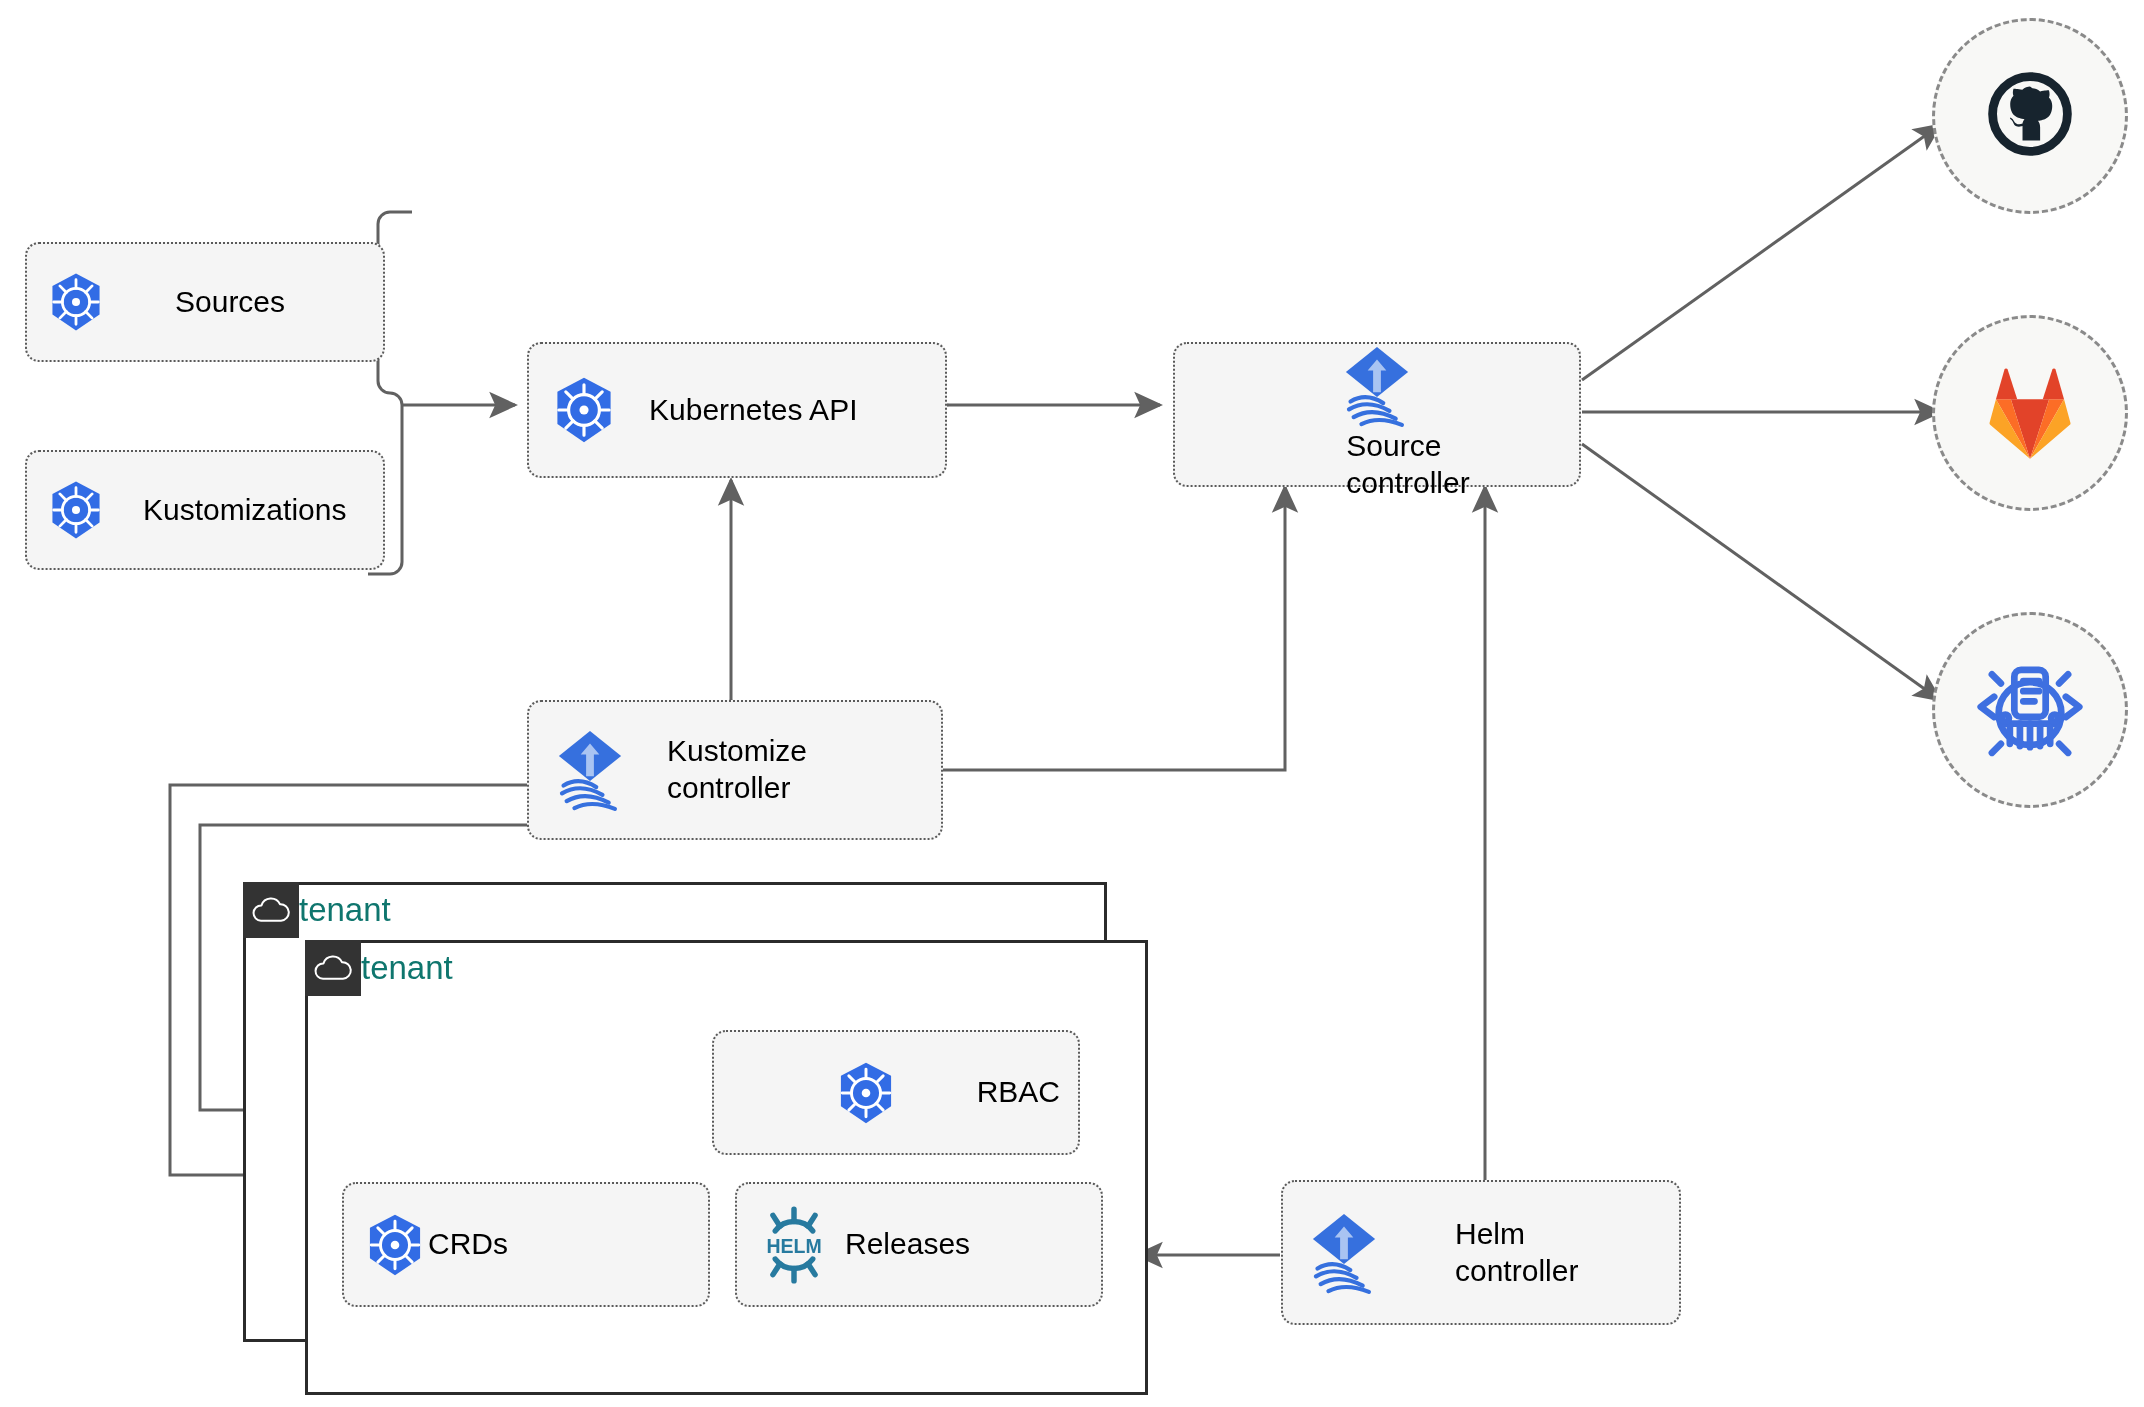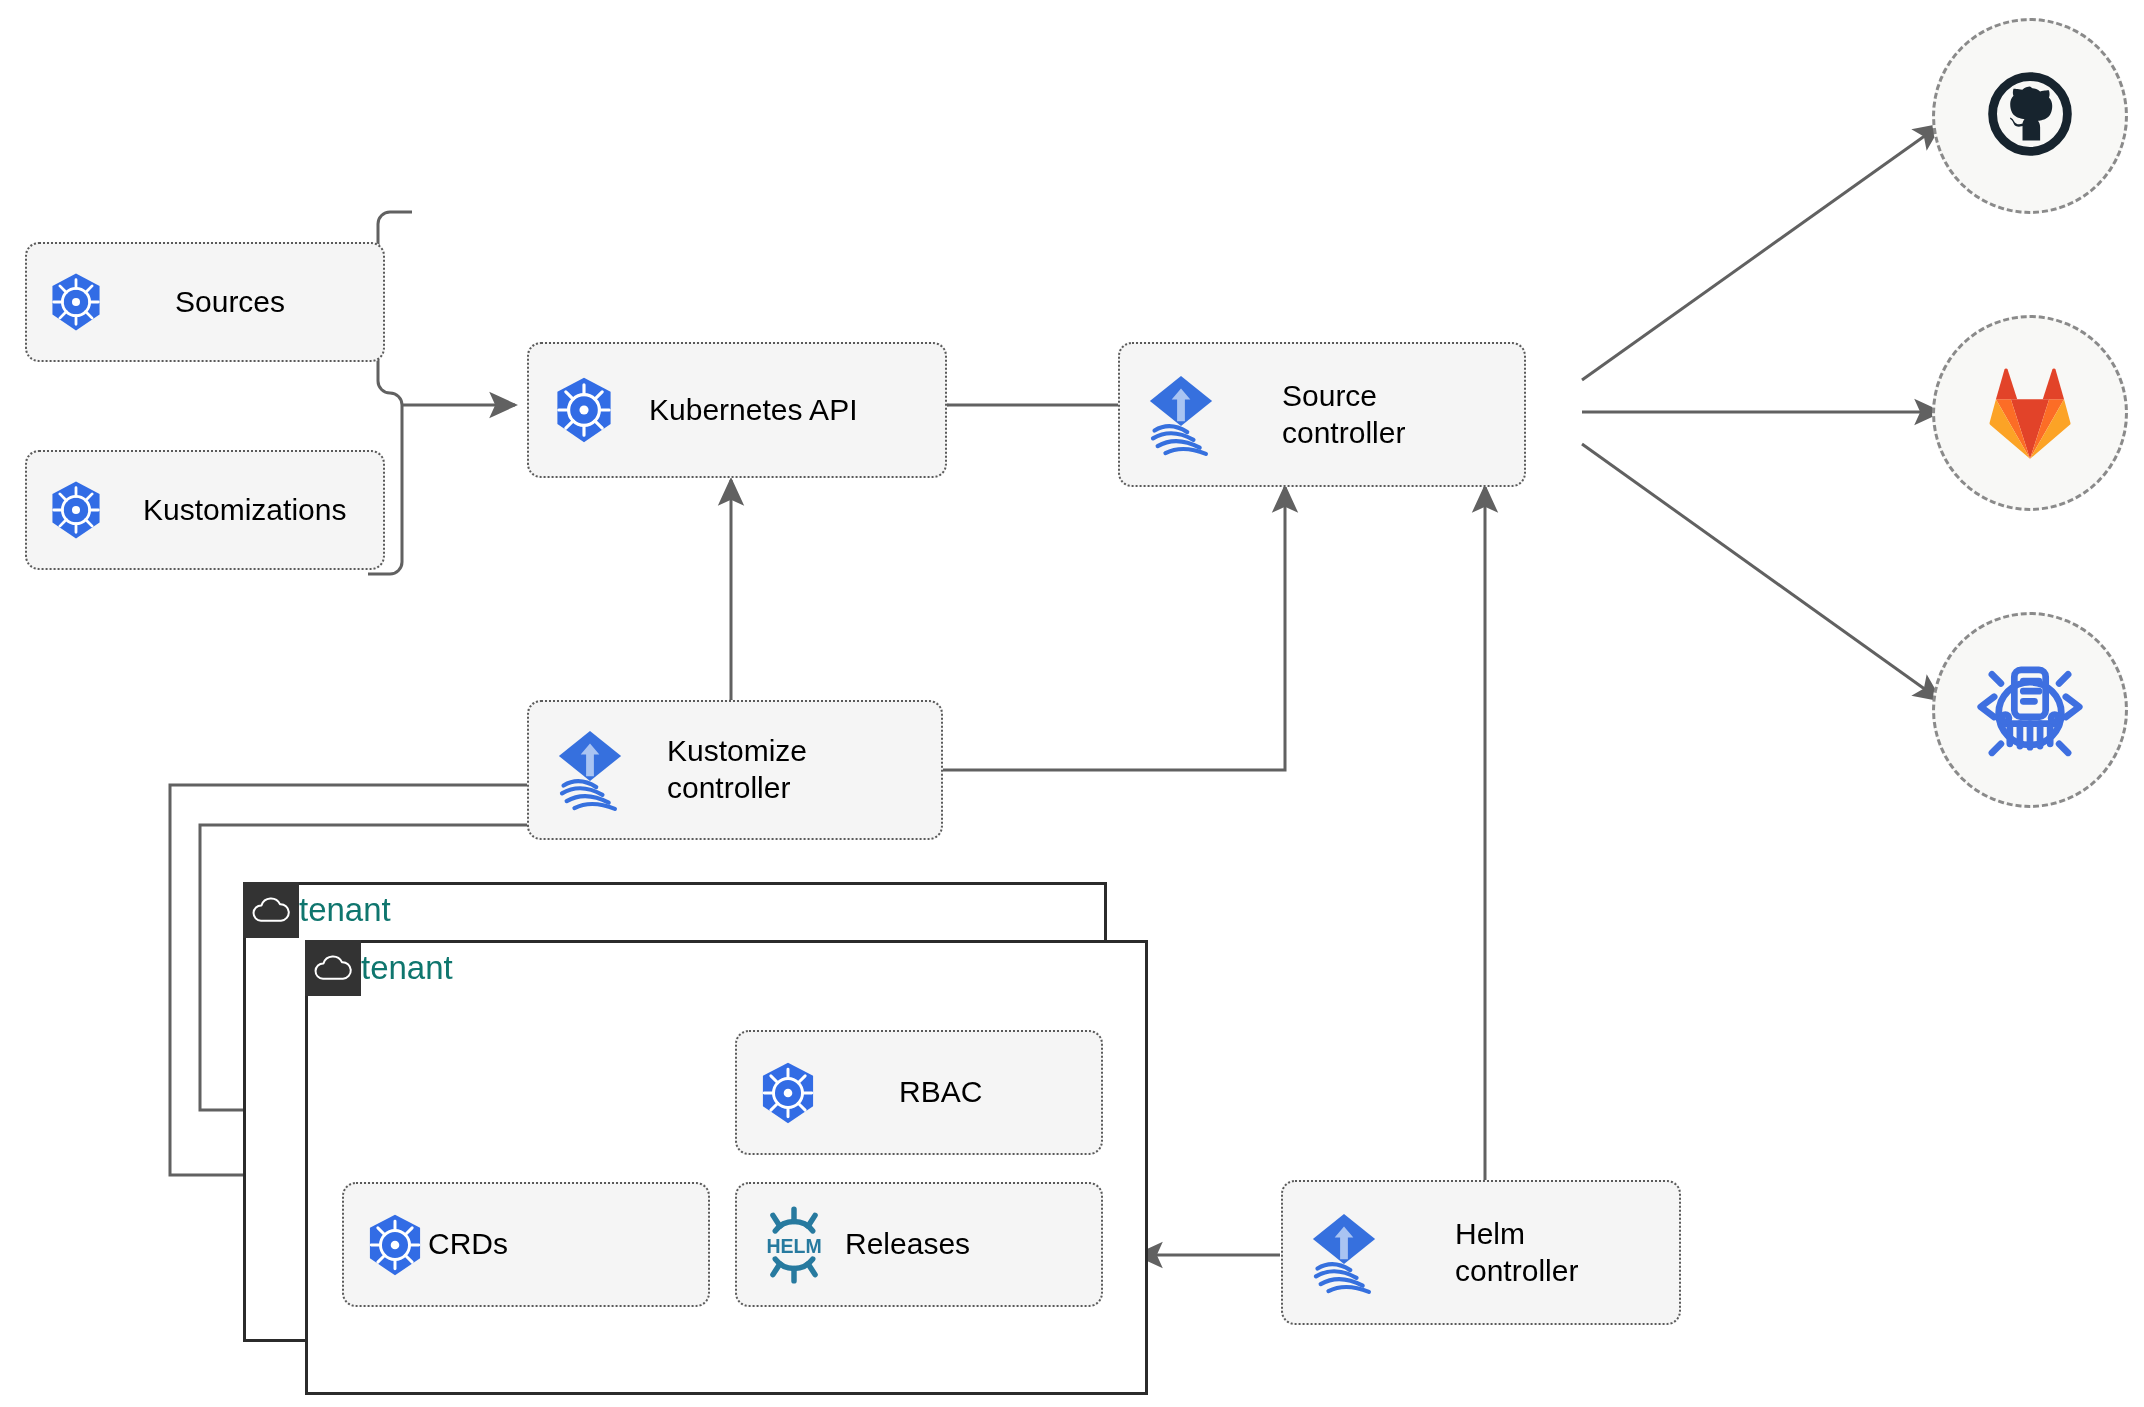--- a/index.html
+++ b/index.html
@@ -108,21 +108,21 @@
           <circle cx="50" cy="50" r="6.5" fill="#ffffff" stroke="none"></circle>
           <path d="M50 28 V14 M50 72 V86 M28 50 H14 M72 50 H86
                    M34.5 34.5 L24 24 M65.5 34.5 L76 24
                    M34.5 65.5 L24 76 M65.5 65.5 L76 76"></path>
         </g>
       </svg>
     </span>
     <span class="label" style="margin-left:36px;">Kustomizations</span>
   </div>
 
-  <div class="rbox" style="left:1118px;top:342px;width:408px;height:145px;padding:0 22px;">
+  <div class="rbox" style="left:1173px;top:342px;width:408px;height:145px;padding:0 22px;flex-direction:column;">
     <span class="ico">
       <svg width="78" height="84" viewBox="0 0 100 108">
         <path d="M50 4 L90 36 L50 68 L10 36 Z" fill="#3670DE"></path>
         <path d="M50 20 L62 34 L55 34 L55 62 L45 62 L45 34 L38 34 Z" fill="#A9C4F2"></path>
         <g stroke="#3670DE" stroke-width="5.4" stroke-linecap="round" fill="none">
           <path d="M16 74 Q36 62 58 76"></path>
           <path d="M14 84 Q38 70 66 86"></path>
           <path d="M20 94 Q44 80 74 96"></path>
           <path d="M30 103 Q52 92 82 104"></path>
         </g>
@@ -184,21 +184,21 @@
         <svg width="40" height="28" viewBox="0 0 52 34">
           <path d="M13 31 a10 10 0 0 1 0.6 -20 a13 13 0 0 1 24 -1.6
                    a8.5 8.5 0 0 1 1.4 21.6 Z" fill="none" stroke="#ffffff" stroke-width="2.6" stroke-linejoin="round"></path>
         </svg>
       </span>
       <span class="tname">tenant</span>
     </div>
   </div>
 
 
-  <div class="rbox" style="left:735px;top:1030px;width:368px;height:125px;padding:0 18px;">
+  <div class="rbox" style="left:712px;top:1030px;width:368px;height:125px;padding:0 18px;justify-content:flex-end;">
     <span class="ico">
       <svg width="66" height="66" viewBox="0 0 100 100">
         <path d="M50 4 L88 24 L88 70 L50 96 L12 70 L12 24 Z" fill="#326CE5"></path>
         <g fill="none" stroke="#ffffff" stroke-width="4.5" stroke-linecap="round">
           <circle cx="50" cy="50" r="22"></circle>
           <circle cx="50" cy="50" r="6.5" fill="#ffffff" stroke="none"></circle>
           <path d="M50 28 V14 M50 72 V86 M28 50 H14 M72 50 H86
                    M34.5 34.5 L24 24 M65.5 34.5 L76 24
                    M34.5 65.5 L24 76 M65.5 65.5 L76 76"></path>
         </g>

